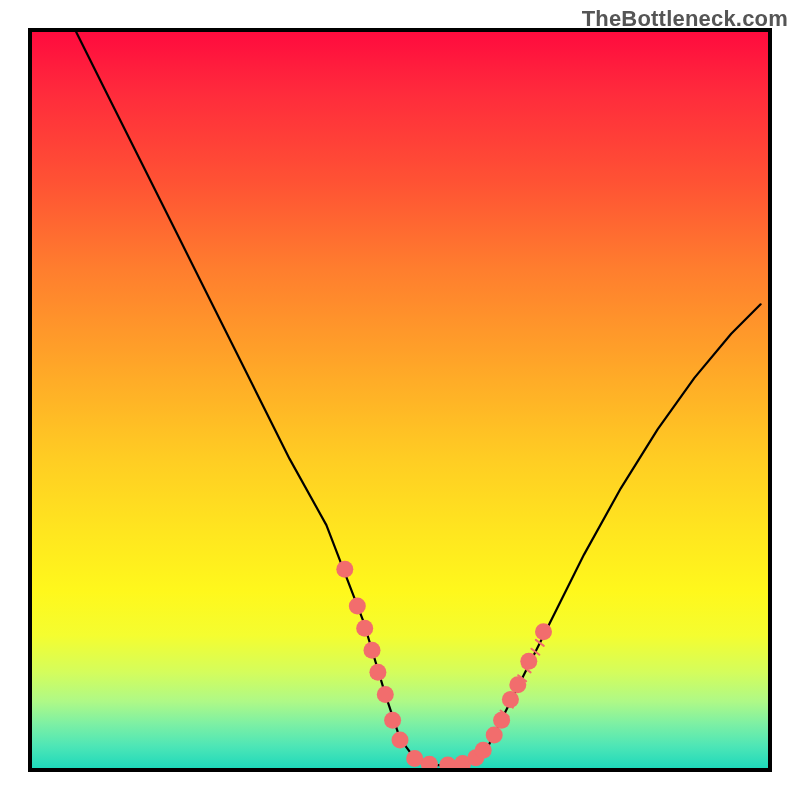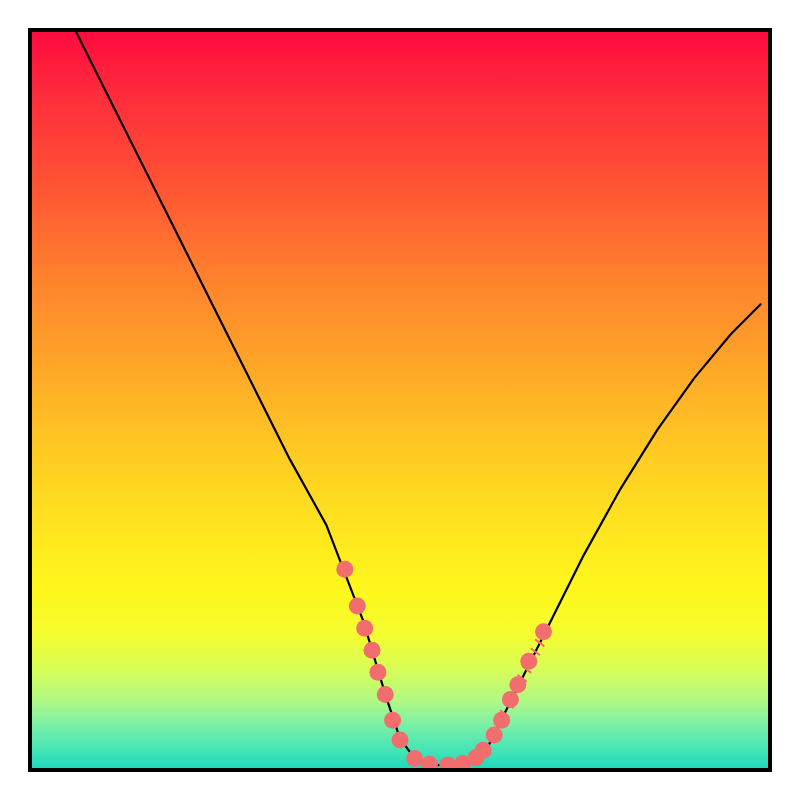--- a/index.html
+++ b/index.html
@@ -58,20 +58,21 @@
     inset: 0;
     width: 100%;
     height: 100%;
     display: block;
   }
 </style>
 </head>
 <body>
 
 <div class="stage">
+  <div class="watermark">TheBottleneck.com</div>
   <div class="plot-frame">
     <div class="gradient-bg"></div>
     <svg class="overlay" viewBox="0 0 736 736" preserveAspectRatio="none">
       <path id="curve-path" fill="none" stroke="#000" stroke-width="2.2" stroke-linejoin="round" stroke-linecap="round" d="M44.2 0.0 L73.6 58.9 L110.4 132.5 L147.2 206.1 L184.0 279.7 L220.8 353.3 L257.6 426.9 L294.4 493.1 L331.2 588.8 L353.3 662.4 L368.0 706.6 L382.7 726.4 L404.8 733.1 L426.9 733.1 L441.6 727.9 L456.3 713.9 L478.4 669.8 L515.2 596.2 L552.0 522.6 L588.8 456.3 L625.6 397.4 L662.4 345.9 L699.2 301.8 L728.6 272.3"></path>
       <g id="curve-strokes" stroke="#f26d6d" stroke-width="2" stroke-linecap="round">
           <line x1="459.7" y1="696.2" x2="467.7" y2="702.2"></line>
           <line x1="464.1" y1="687.4" x2="472.1" y2="693.4"></line>
           <line x1="468.5" y1="678.5" x2="476.5" y2="684.5"></line>
           <line x1="472.9" y1="669.7" x2="480.9" y2="675.7"></line>
           <line x1="477.3" y1="660.9" x2="485.3" y2="666.9"></line>

